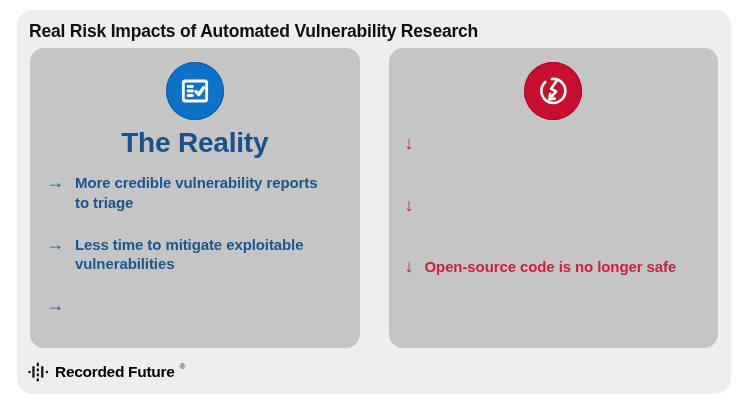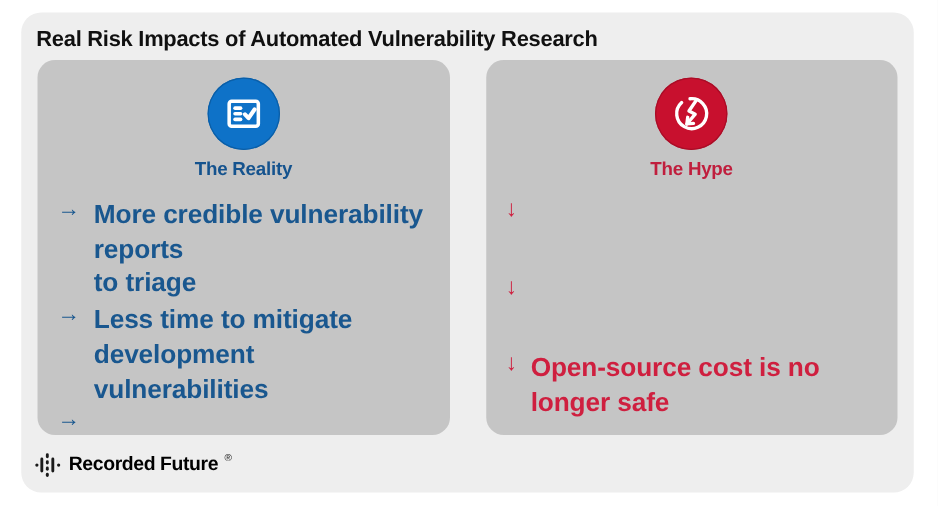--- a/index.html
+++ b/index.html
@@ -6,27 +6,27 @@
   html,body { width:750px; height:405px; background:#ffffff; font-family:"Liberation Sans","DejaVu Sans",sans-serif; }
   .page { position:relative; width:750px; height:405px; background:#ffffff; overflow:hidden; }
   .card { position:absolute; left:17px; top:10px; width:714px; height:384px; background:#eeeeee; border-radius:16px; }
   .title { position:absolute; left:12px; top:11px; font-size:17.5px; font-weight:bold; color:#101010; letter-spacing:-0.2px; }
   .panels { position:absolute; top:38px; left:13px; width:688px; display:flex; gap:29px; }
   .panel { flex:1; height:300px; background:#c5c5c5; border-radius:14px; }
   .badge { width:58px; height:58px; border-radius:50%; margin:14px auto 0; display:flex; align-items:center; justify-content:center; }
   .badge.blue { background:#0e72c8; box-shadow:0 0 0 1px #0b5ea6 inset; }
   .badge.red  { background:#c8102e; box-shadow:0 0 0 1px #a90d27 inset; }
   .badge svg { width:40px; height:40px; display:block; }
-  .panel-heading { margin-top:7px; text-align:center; font-size:15px; font-weight:bold; letter-spacing:-0.2px; }
+  .panel-heading { margin-top:7px; text-align:center; font-size:28px; font-weight:bold; letter-spacing:-0.2px; }
   .panel-heading.blue-text { color:#15538e; }
   .panel-heading.red-text  { color:#c01e3d; }
   ul.items { list-style:none; margin:13px 0 0 16px; padding:0; }
   ul.items li { display:flex; align-items:flex-start; gap:11px; min-height:61.5px; }
   .arrow { font-size:18px; font-weight:bold; line-height:1.15; }
-  .item-text { font-size:21px; font-weight:bold; line-height:1.32; white-space:pre-line; padding-top:1px; letter-spacing:-0.1px; }
+  .item-text { font-size:15px; font-weight:bold; line-height:1.32; white-space:pre-line; padding-top:1px; letter-spacing:-0.1px; }
   .panel.reality .arrow, .panel.reality .item-text { color:#19578f; }
   .panel.hype .arrow,    .panel.hype .item-text    { color:#cf1f3f; }
   .footer { position:absolute; left:11px; bottom:11px; display:flex; align-items:center; gap:5px; }
   .logo-mark svg { width:22px; height:22px; display:block; }
   .logo-text { font-size:15.5px; font-weight:bold; color:#000000; letter-spacing:-0.3px; }
   .reg { font-size:8px; color:#1a1a1a; align-self:flex-start; margin-top:1px; }
 </style>
 </head>
 <body>
 
@@ -49,48 +49,47 @@
         </div>
         <h2 class="panel-heading blue-text">The Reality</h2>
         <ul class="items">
           <li>
             <span class="arrow">→</span>
             <span class="item-text">More credible vulnerability reports
 to triage</span>
           </li>
           <li>
             <span class="arrow">→</span>
-            <span class="item-text">Less time to mitigate development
+            <span class="item-text">Less time to mitigate exploitable
 vulnerabilities</span>
           </li>
           <li>
             <span class="arrow">→</span>
           </li>
         </ul>
       </section>
 
       <section class="panel hype">
         <div class="badge red">
           <svg viewBox="0 0 24 24" fill="none" stroke="#ffffff" stroke-width="1.6" stroke-linecap="round" stroke-linejoin="round">
             <path d="M11.4,4.8 A7.2,7.2 0 1 1 7.4,6.6"></path>
             <path d="M14.6,5.3 L10.9,10.7 L13.9,12.2 L9.9,16.9"></path>
             <path d="M9.9,16.9 L13.1,16.6 M9.9,16.9 L10.3,13.7"></path>
           </svg>
         </div>
-        <h2 class="panel-heading red-text">The Hype</h2>
         <ul class="items">
           <li>
             <span class="arrow">↓</span>
           </li>
           <li>
             <span class="arrow">↓</span>
           </li>
           <li>
             <span class="arrow">↓</span>
-            <span class="item-text">Open-source cost is no longer safe</span>
+            <span class="item-text">Open-source code is no longer safe</span>
           </li>
         </ul>
       </section>
 
     </div>
 
     <footer class="footer">
       <span class="logo-mark">
         <svg viewBox="0 0 22 22" fill="#1a1a1a">
           <circle cx="1.5" cy="11" r="1.3"></circle>

